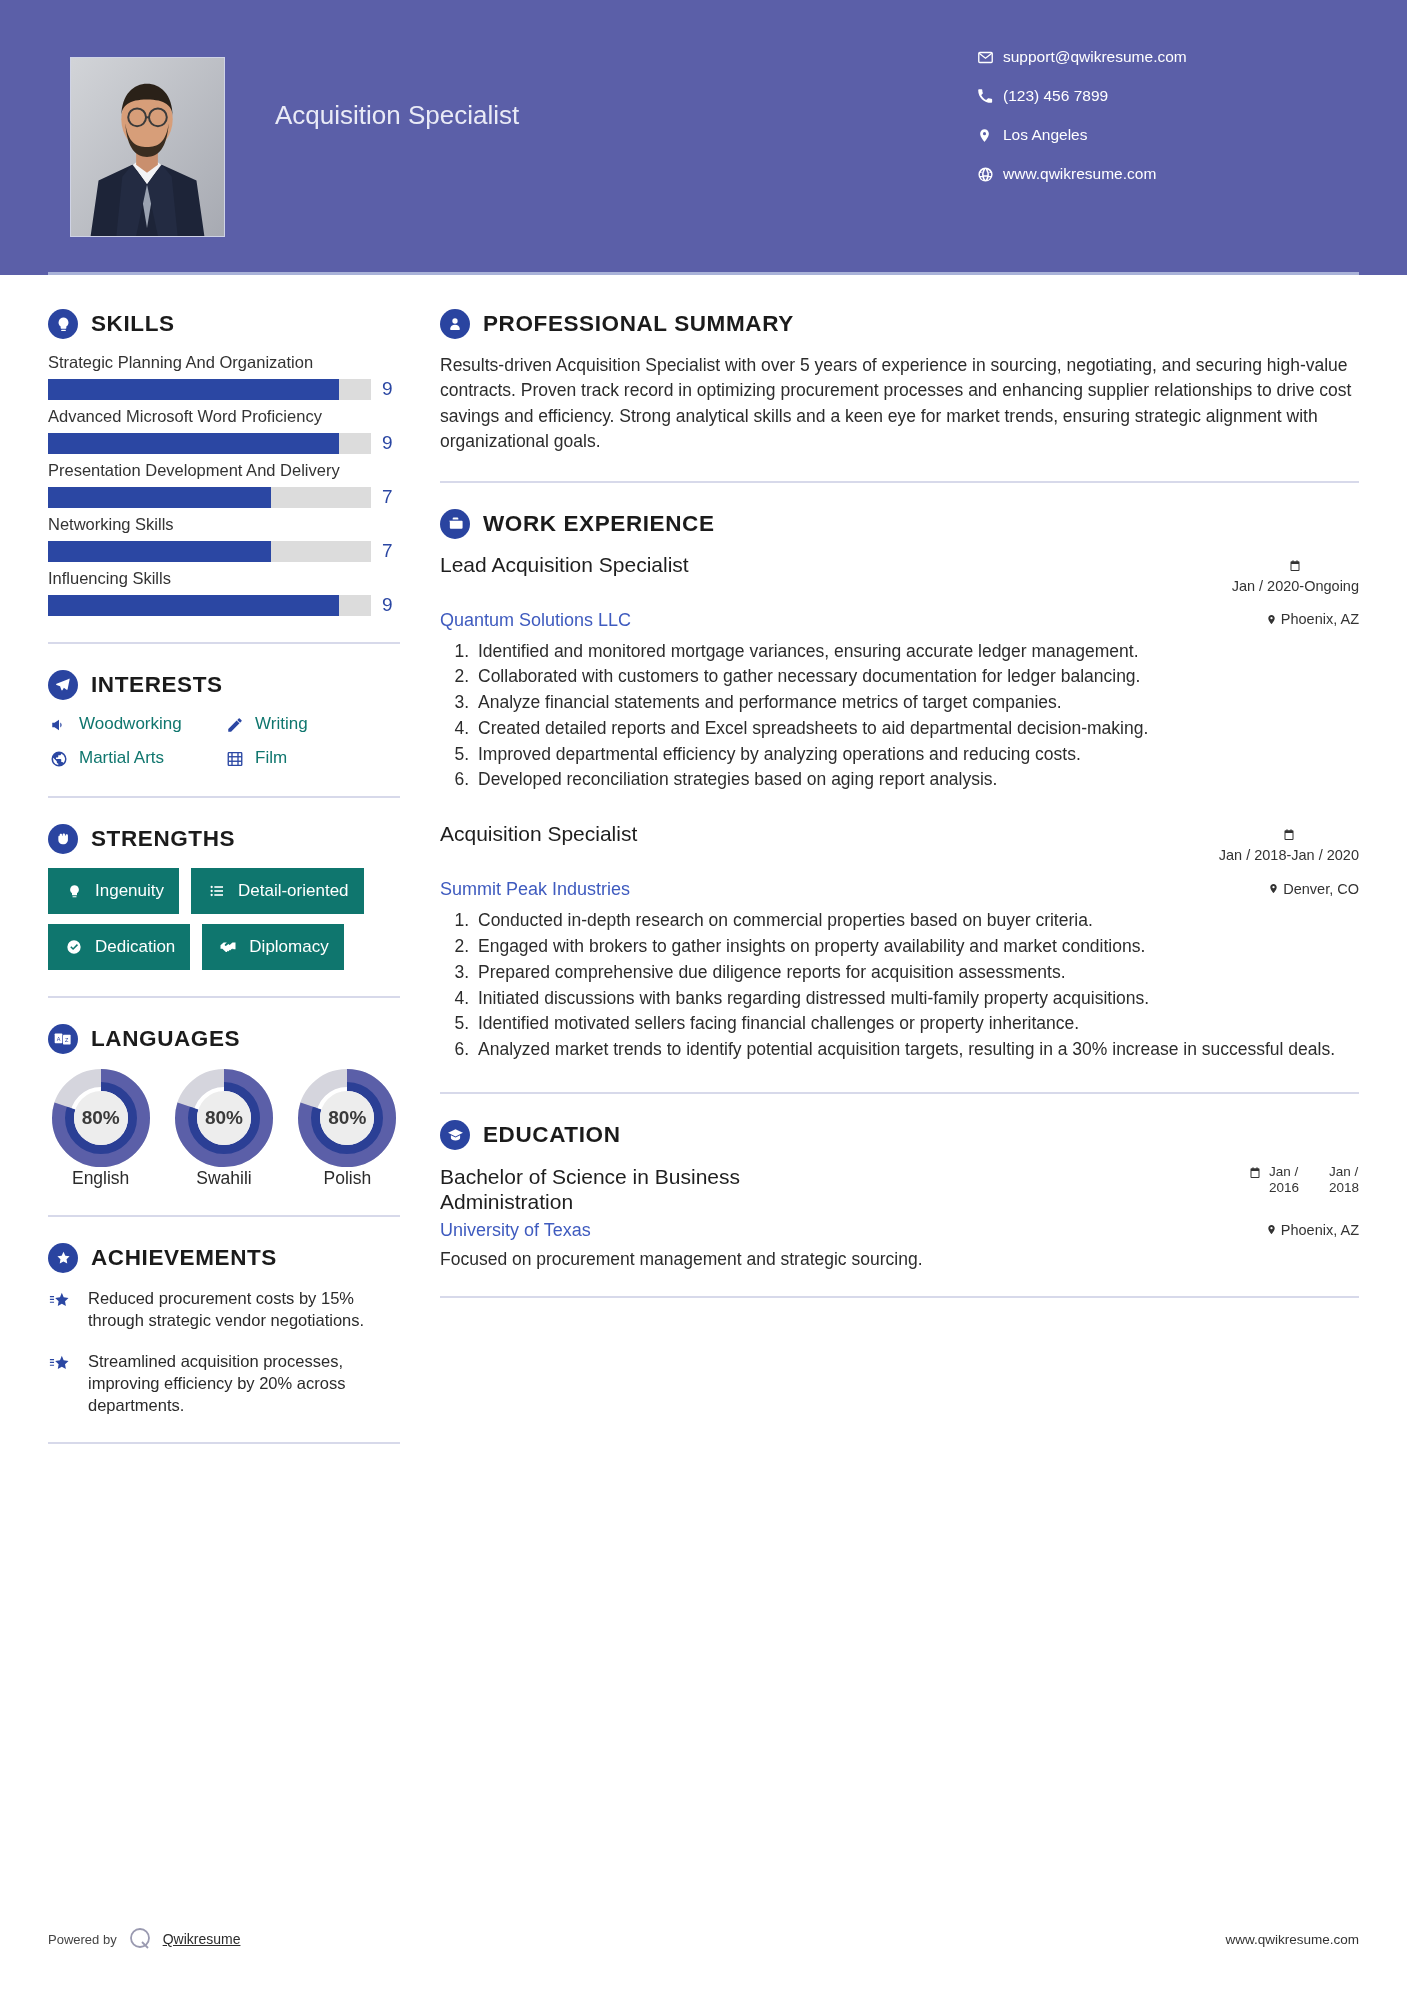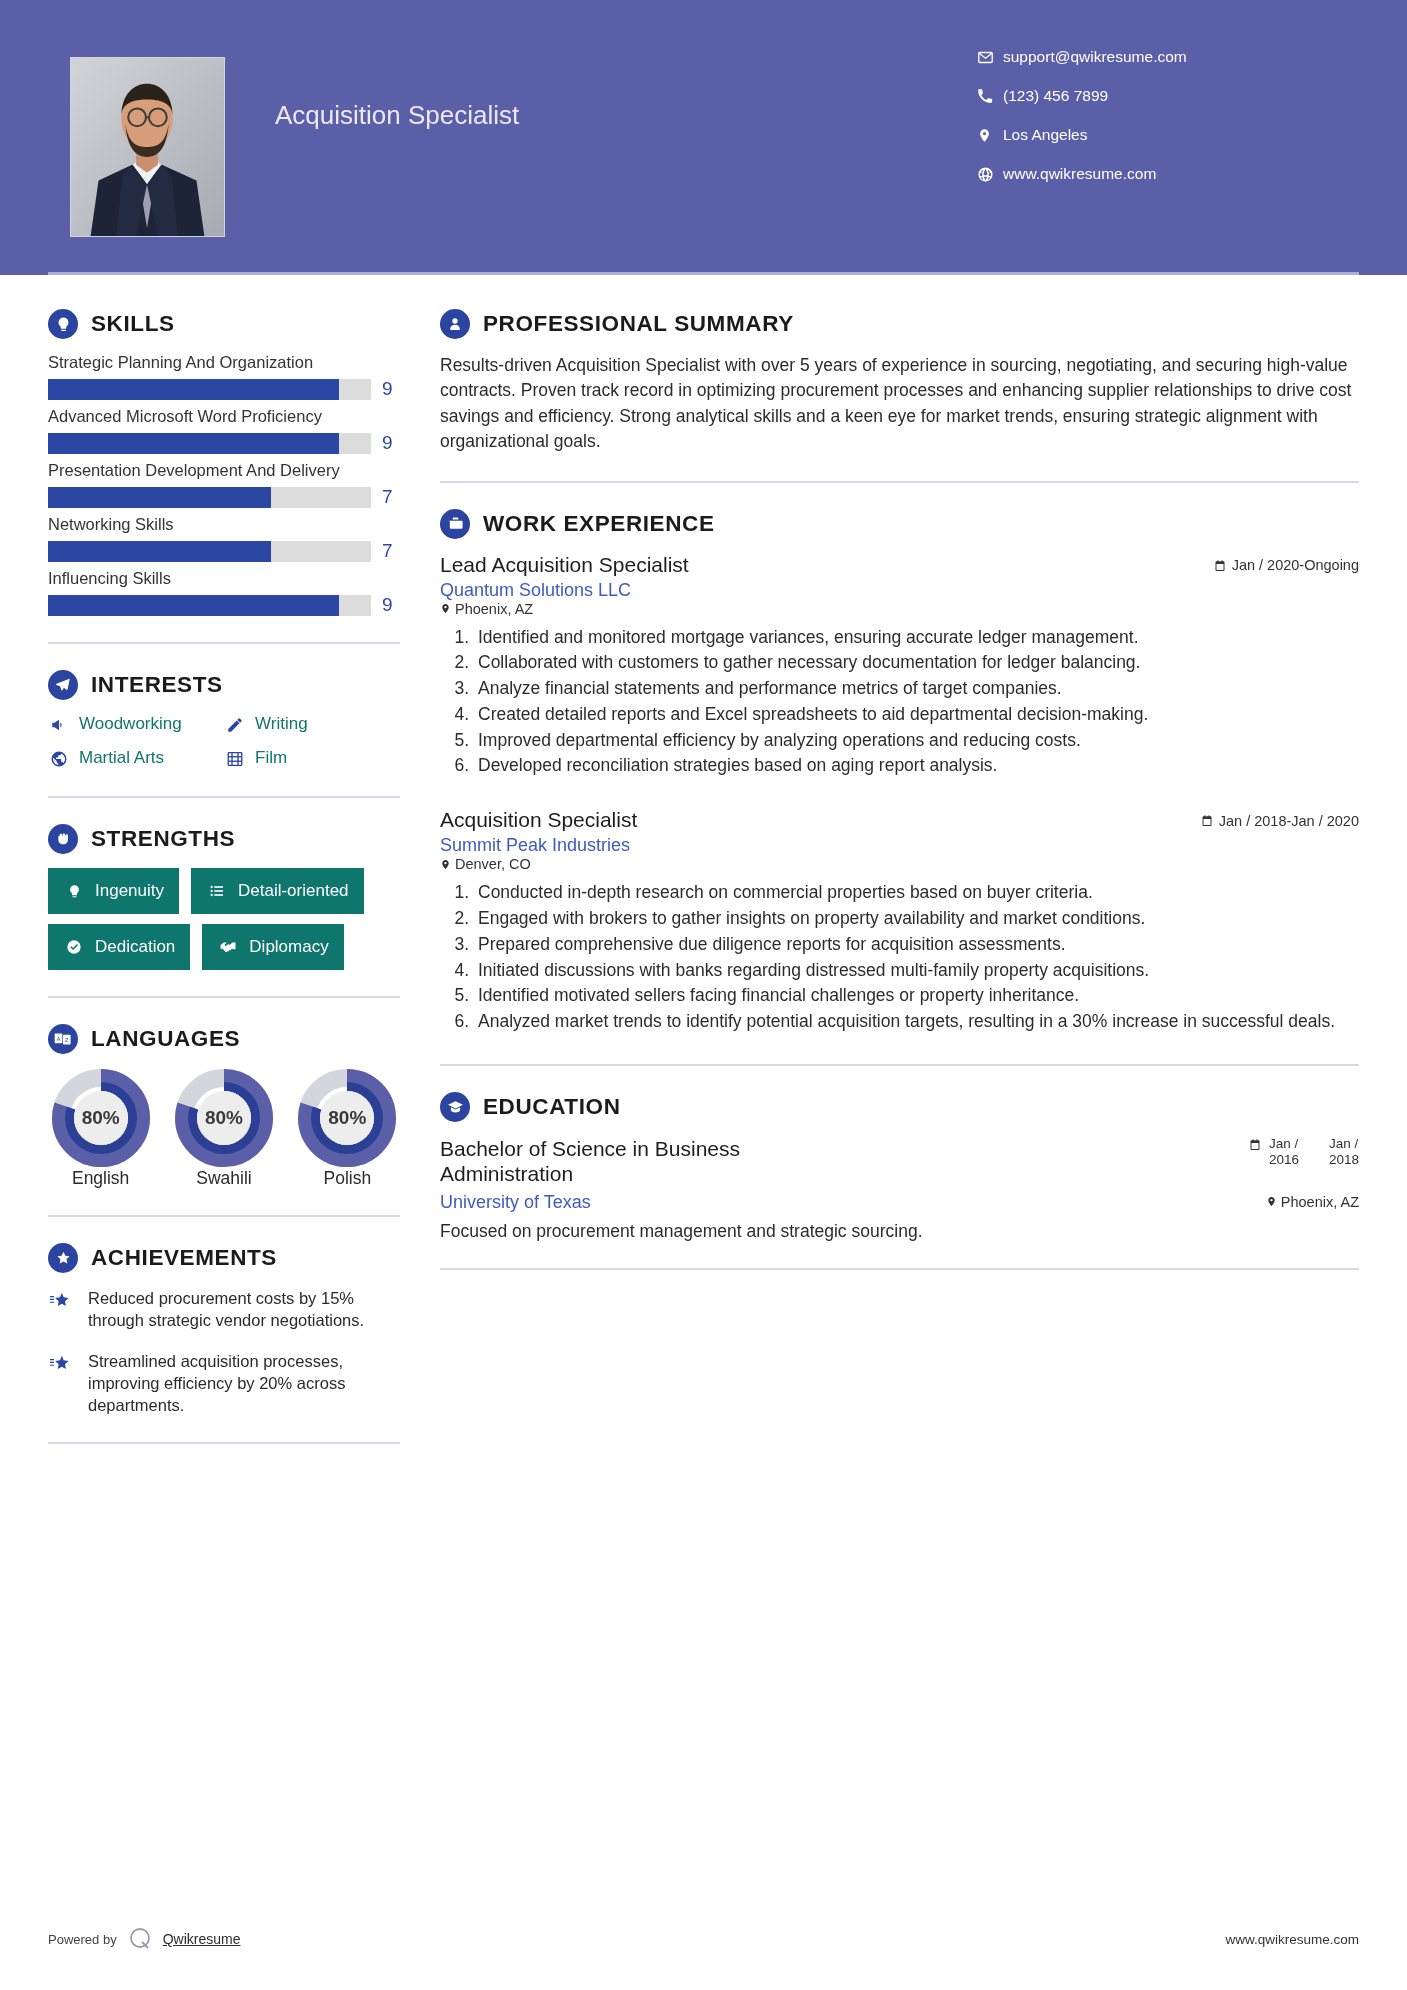--- a/index.html
+++ b/index.html
@@ -163,22 +163,22 @@
   .ach-item { display: flex; gap: 12px; margin-bottom: 18px; }
   .ach-ico { width: 28px; flex:none; color:#2b47a3; padding-top:3px; }
   .ach-ico svg { display:block; }
   .ach-text { font-size: 16.5px; line-height: 1.35; color: #2b2b2b; }
 
   
   .summary-text { font-size: 17.5px; line-height: 1.45; color: #2c2c2c; }
   .job-head { display: flex; justify-content: space-between; align-items: baseline; }
   .job-role { font-size: 21px; color: #1e1e1e; }
   .job-meta-right { text-align: right; flex: none; padding-left: 18px; }
-  .job-dates { font-size: 14.5px; color: #333; display:flex; align-items:center; justify-content:flex-end; gap:6px; white-space:nowrap; }
-  .job-sub { display: flex; justify-content: space-between; align-items: baseline; margin-top: 3px; flex-direction: column; }
+  .job-dates { font-size: 14.5px; color: #333; display:flex; align-items:center; justify-content:flex-end; gap:6px; white-space:nowrap;flex-direction:column; }
+  .job-sub { display: flex; justify-content: space-between; align-items: baseline; margin-top: 16px; }
   .job-company { font-size: 18px; color: #3f5bbf; }
   .job-loc { font-size: 14.5px; color: #333; display:flex; align-items:center; gap:4px; white-space:nowrap; }
   .tiny-ico { display:inline-flex; align-items:center; color:#333; }
   .tiny-ico svg { display:block; }
 
   ol.duties { margin: 9px 0 0 34px; }
   ol.duties li { font-size: 17.5px; line-height: 1.36; color: #2c2c2c; margin-bottom: 2px; padding-left: 4px; }
 
   .job-block { margin-bottom: 30px; }
 

